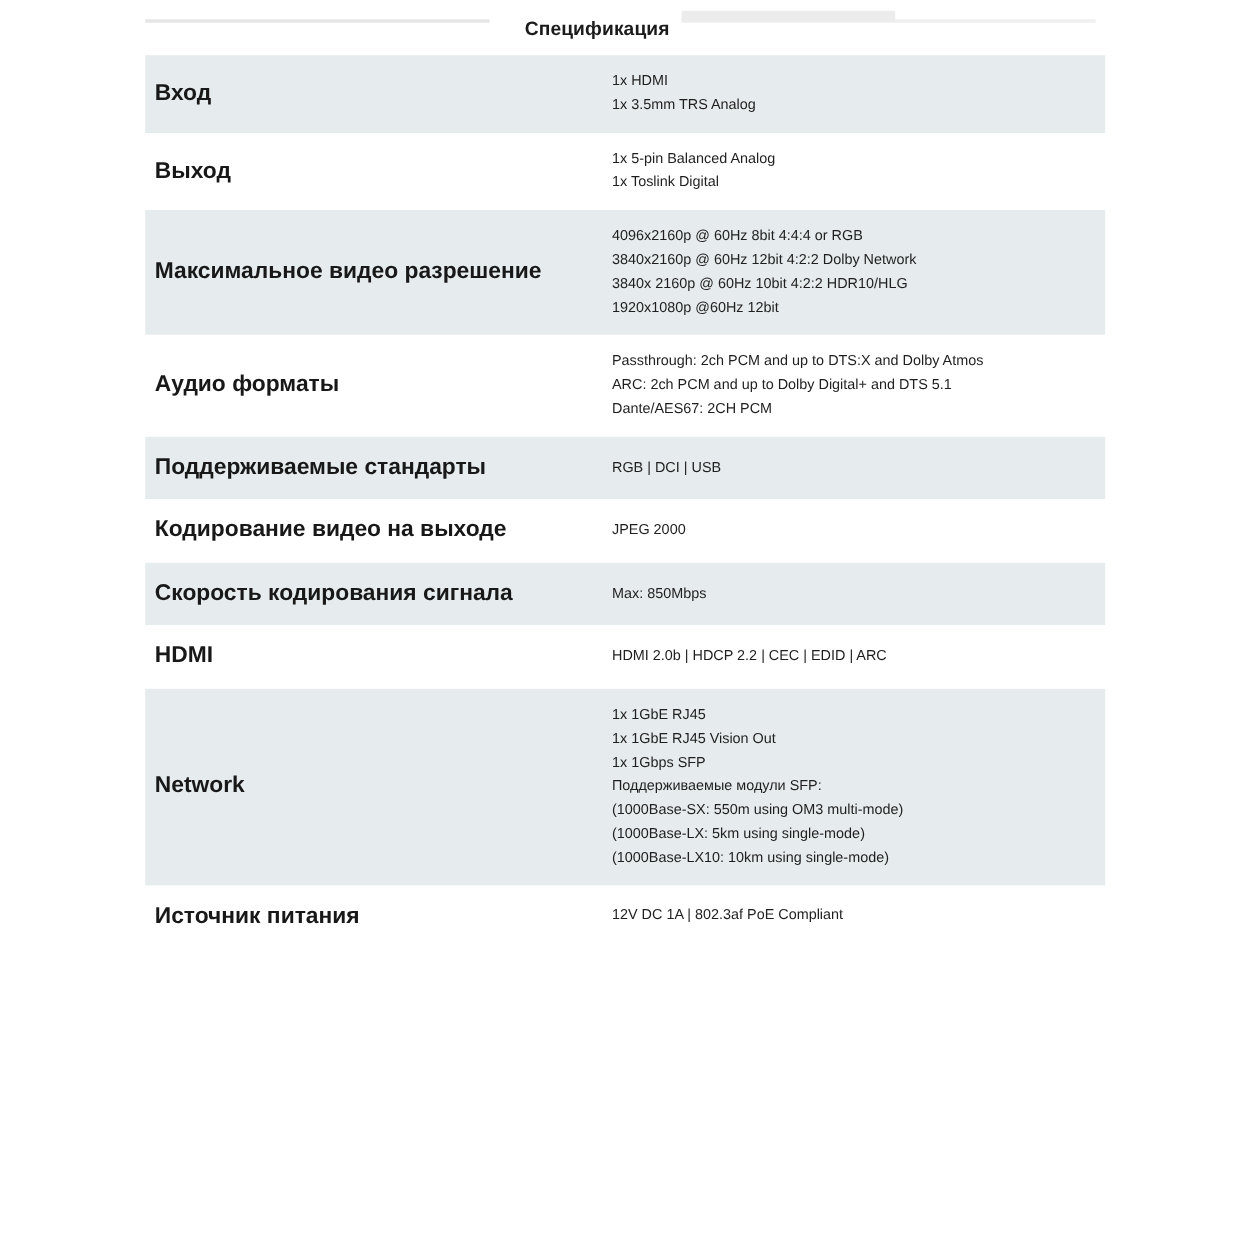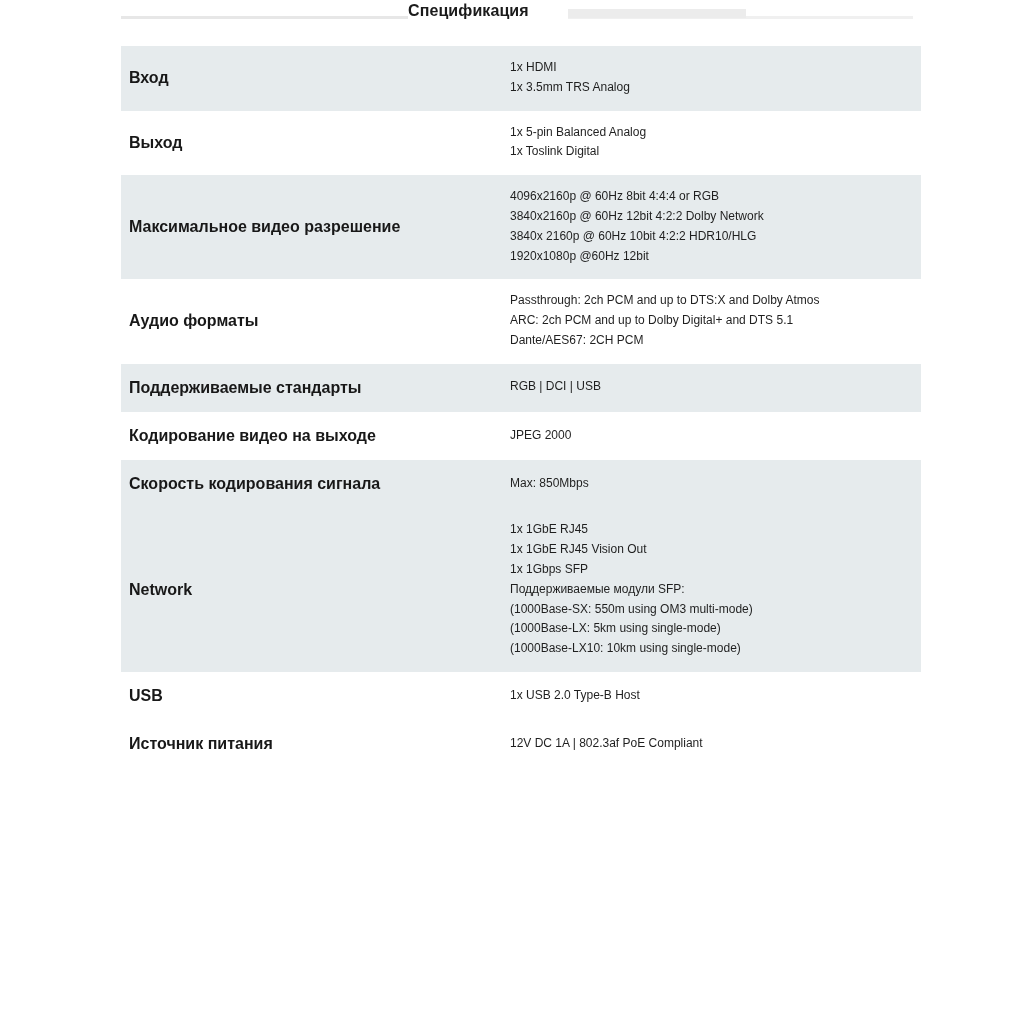--- a/index.html
+++ b/index.html
@@ -32,23 +32,23 @@
     position: absolute;
     left: 121px;
     top: 16px;
     width: 287px;
     height: 3px;
     background: #e7e7e7;
   }
   .header-title {
     position: absolute;
     left: 408px;
-    top: 2px;
+    top: 16px;
     width: 150px;
-    text-align: left;
+    text-align: right;
     font-size: 16px;
     font-weight: bold;
     color: #1b1b1b;
     letter-spacing: 0.1px;
     white-space: nowrap;
   }
   .header-tab-bar {
     position: absolute;
     left: 568px;
     top: 9px;
@@ -81,21 +81,21 @@
     background: #e6ebed;
   }
   .spec-row > td {
     padding: 12px 0 13px 0;
     vertical-align: middle;
     border: 0;
   }
   td.spec-label {
     width: 381px;
     padding-left: 8px;
-    font-size: 16px;
+    font-size: 19px;
     font-weight: bold;
     color: #181818;
     line-height: 1.45;
   }
   td.spec-value {
     width: 403px;
     font-size: 12px;
     font-weight: normal;
     color: #1f1f1f;
     line-height: 1.65;
@@ -162,39 +162,39 @@
           <td class="spec-value">
             <span class="vline">JPEG 2000</span>
           </td>
         </tr>
         <tr class="spec-row alt">
           <td class="spec-label">Скорость кодирования сигнала</td>
           <td class="spec-value">
             <span class="vline">Max: 850Mbps</span>
           </td>
         </tr>
+        <tr class="spec-row">
+          <td class="spec-label">HDMI</td>
+          <td class="spec-value">
+            <span class="vline">HDMI 2.0b | HDCP 2.2 | CEC | EDID | ARC</span>
+          </td>
+        </tr>
         <tr class="spec-row alt">
           <td class="spec-label">Network</td>
           <td class="spec-value">
             <span class="vline">1x 1GbE RJ45</span>
             <span class="vline">1x 1GbE RJ45 Vision Out</span>
             <span class="vline">1x 1Gbps SFP</span>
             <span class="vline">Поддерживаемые модули SFP:</span>
             <span class="vline">(1000Base-SX: 550m using OM3 multi-mode)</span>
             <span class="vline">(1000Base-LX: 5km using single-mode)</span>
             <span class="vline">(1000Base-LX10: 10km using single-mode)</span>
           </td>
         </tr>
         <tr class="spec-row">
-          <td class="spec-label">USB</td>
-          <td class="spec-value">
-            <span class="vline">1x USB 2.0 Type-B Host</span>
-          </td>
-        </tr>
-        <tr class="spec-row">
           <td class="spec-label">Источник питания</td>
           <td class="spec-value">
             <span class="vline">12V DC 1A | 802.3af PoE Compliant</span>
           </td>
         </tr>
       </tbody>
   </table>
 
 </div>
 

